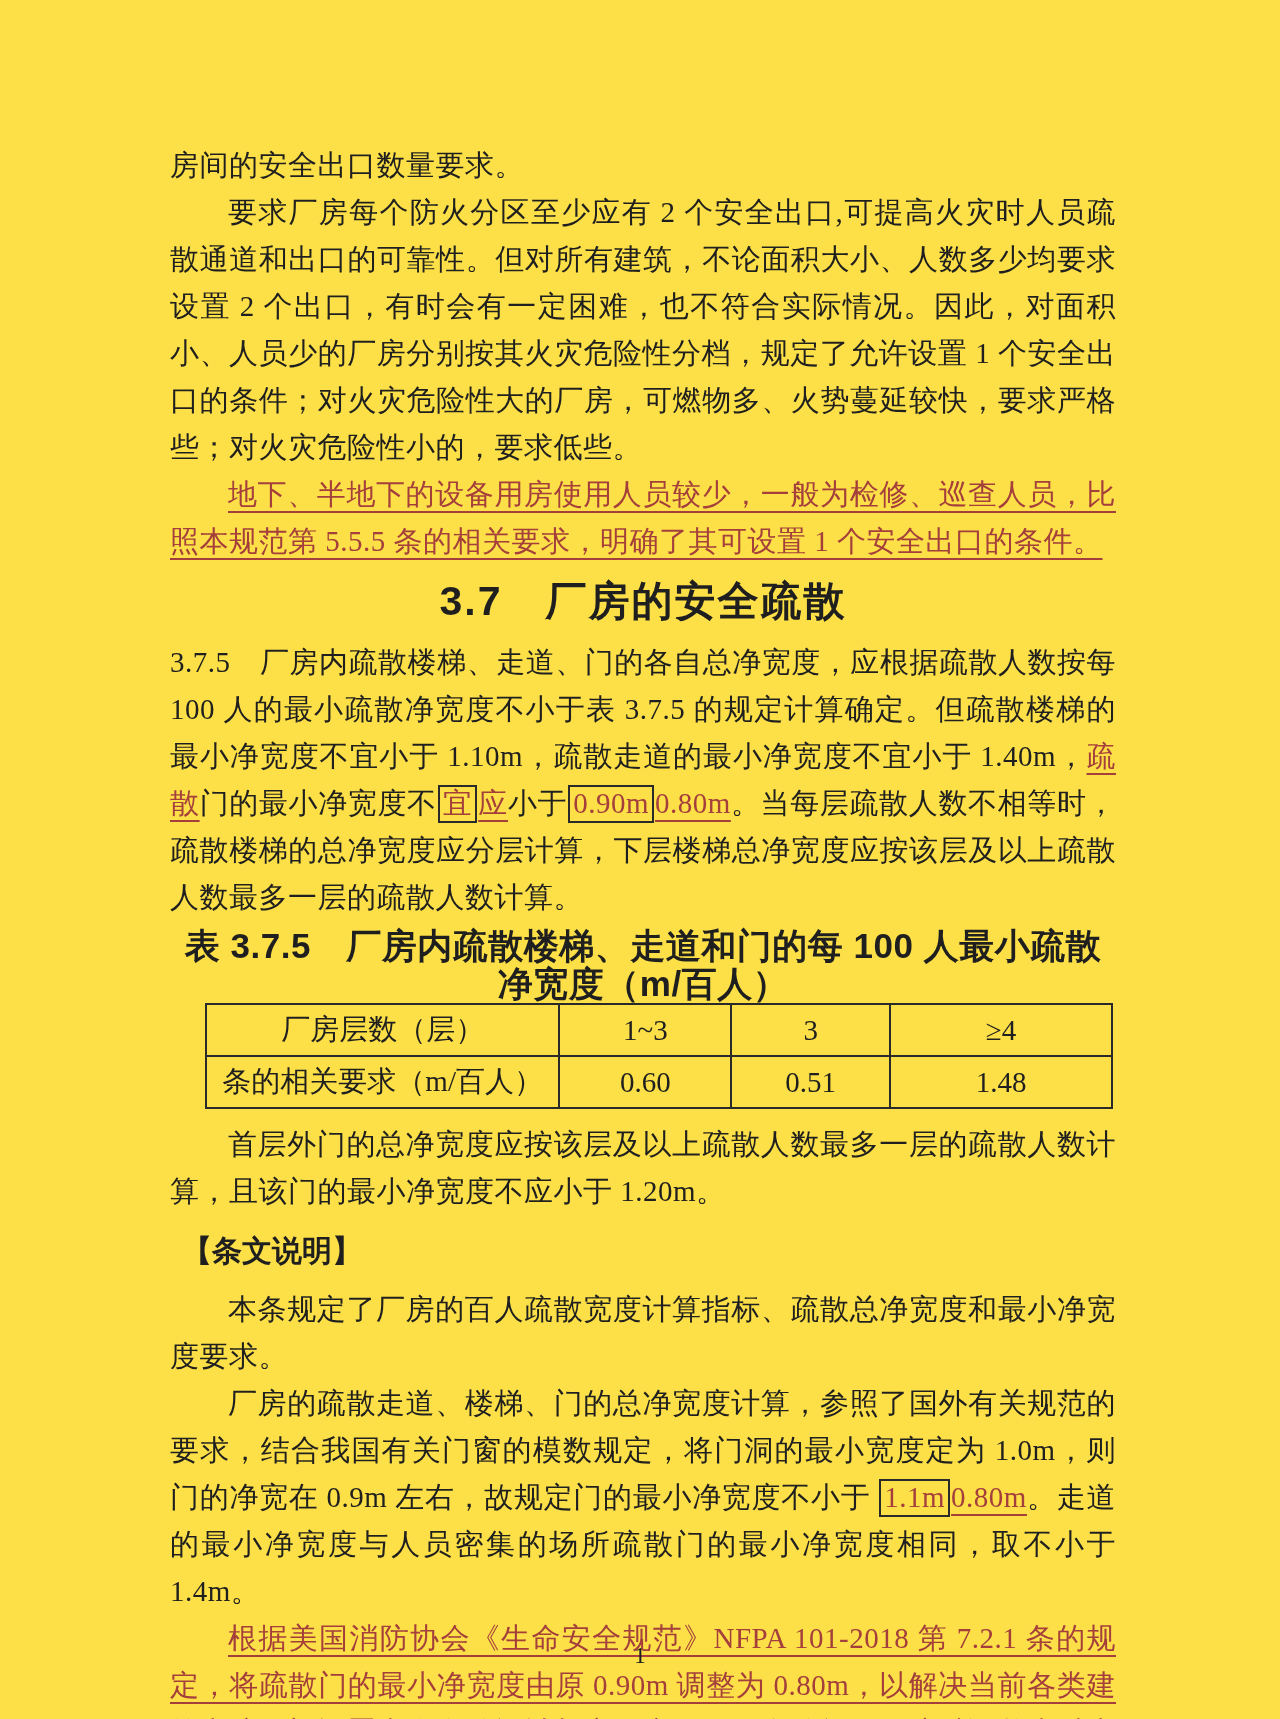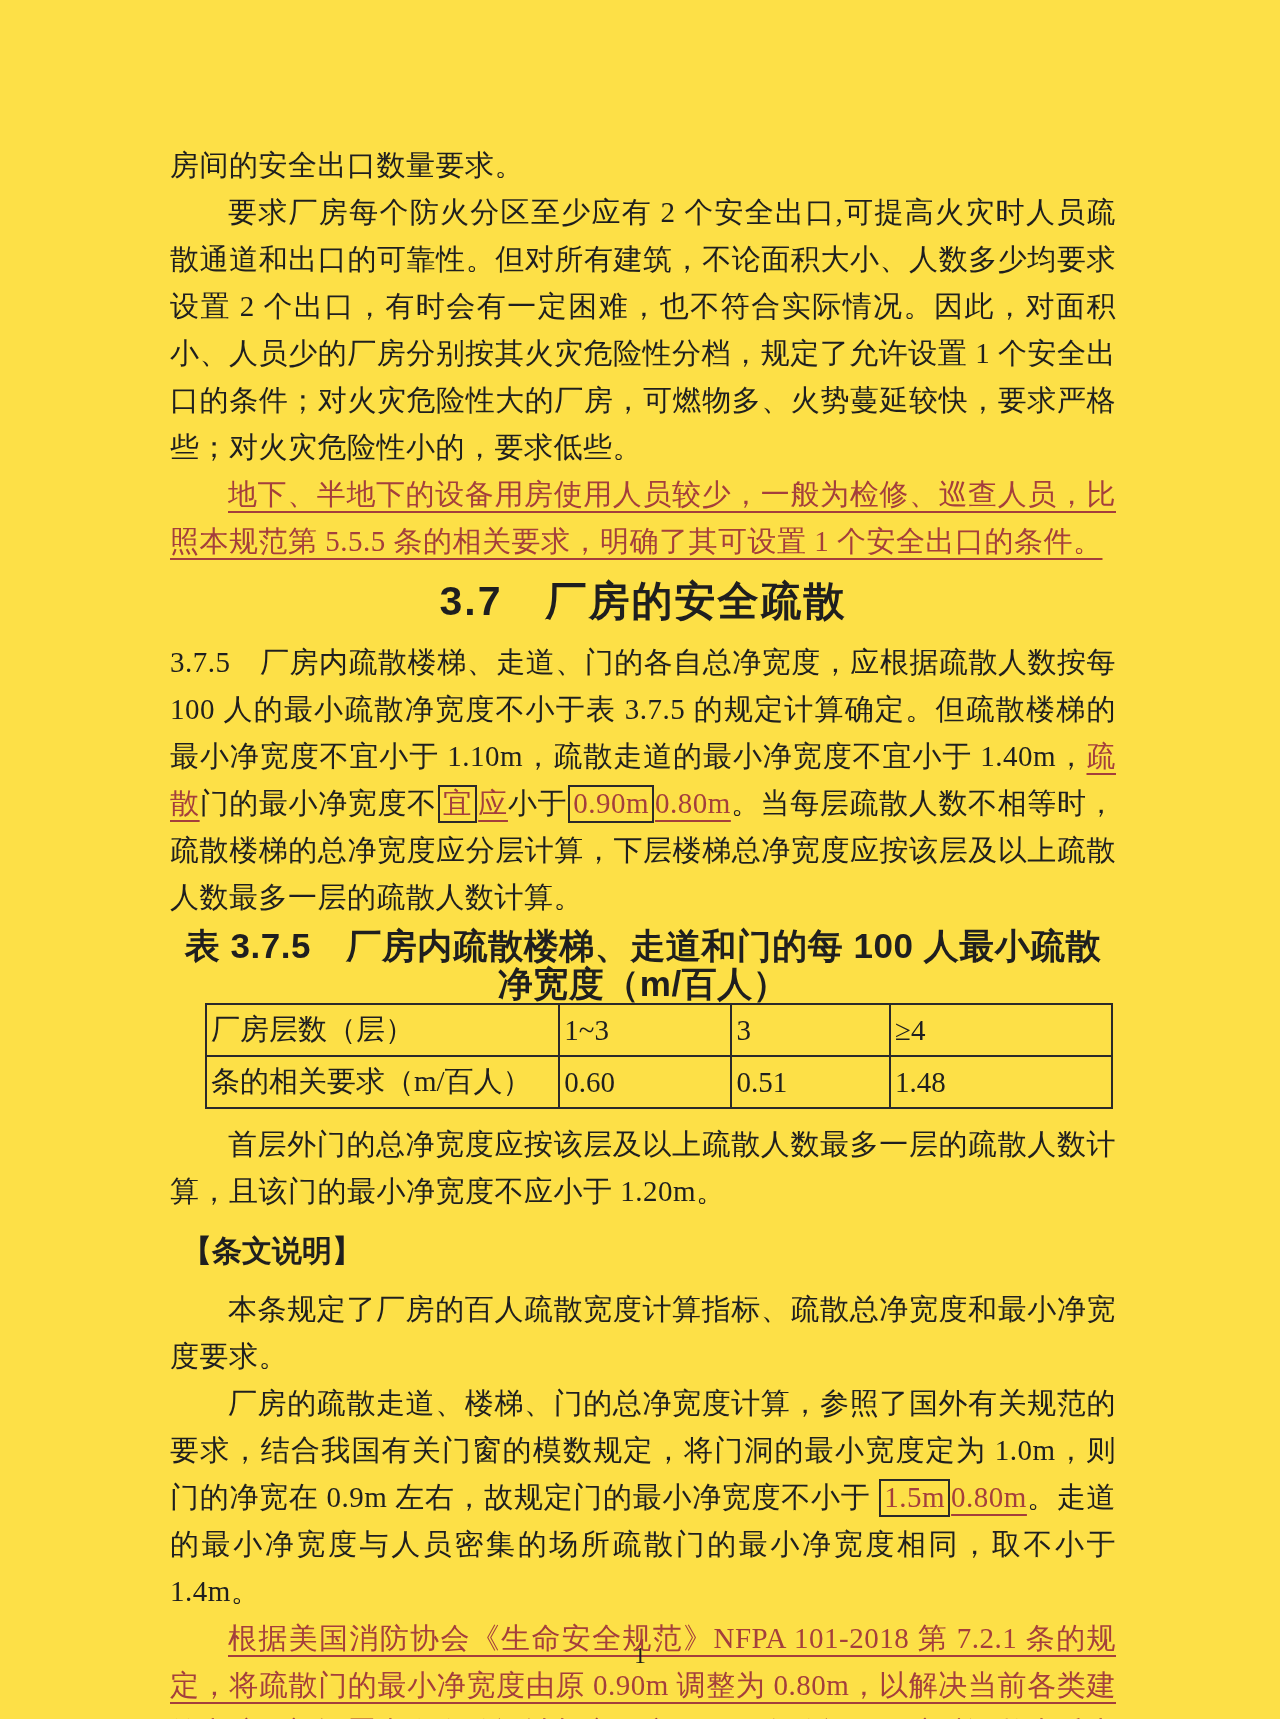--- a/index.html
+++ b/index.html
@@ -45,21 +45,21 @@
     font-weight:700; font-size:35px; text-align:center;
     margin:6px 0 0; line-height:38px; letter-spacing:0.5px;
   }
   table.spec-table {
     border-collapse:collapse; margin:0 0 12px 35px;
     width:908px; table-layout:fixed;
     font-size:29px;
   }
   table.spec-table td {
     border:2px solid var(--border);
-    vertical-align:middle;
+    text-align:center; vertical-align:middle;
     height:50px; padding:0 4px;
   }
   .footer-pageno {
     position:absolute; left:0; top:1642px; width:1280px;
     text-align:center; font-size:24px; color:var(--ink);
     font-family:"Liberation Serif","DejaVu Serif",serif;
   }
 </style>
 </head>
 <body>
@@ -101,20 +101,20 @@
           </tr>
         </tbody>
     </table>
 
     <p class="body-text indent"><span class="run run-normal">首层外门的总净宽度应按该层及以上疏散人数最多一层的疏散人数计算，且该门的最小净宽度不应小于 1.20m。</span></p>
 
     <h2 class="commentary-heading">【条文说明】</h2>
 
     <p class="body-text indent"><span class="run run-normal">本条规定了厂房的百人疏散宽度计算指标、疏散总净宽度和最小净宽度要求。</span></p>
 
-    <p class="body-text indent"><span class="run run-normal">厂房的疏散走道、楼梯、门的总净宽度计算，参照了国外有关规范的要求，结合我国有关门窗的模数规定，将门洞的最小宽度定为 1.0m，则门的净宽在 0.9m 左右，故规定门的最小净宽度不小于 </span><span class="run run-del">1.5m</span><span class="run run-ins">0.80m</span><span class="run run-normal">。走道的最小净宽度与人员密集的场所疏散门的最小净宽度相同，取不小于 1.4m。</span></p>
+    <p class="body-text indent"><span class="run run-normal">厂房的疏散走道、楼梯、门的总净宽度计算，参照了国外有关规范的要求，结合我国有关门窗的模数规定，将门洞的最小宽度定为 1.0m，则门的净宽在 0.9m 左右，故规定门的最小净宽度不小于 </span><span class="run run-del">1.1m</span><span class="run run-ins">0.80m</span><span class="run run-normal">。走道的最小净宽度与人员密集的场所疏散门的最小净宽度相同，取不小于 1.4m。</span></p>
 
     <p class="body-text indent"><span class="run run-ins">根据美国消防协会《生命安全规范》NFPA 101-2018 第 7.2.1 条的规定，将疏散门的最小净宽度由原 0.90m 调整为 0.80m，以解决当前各类建筑中疏散门设置中存在的设计与实际产品不配套的问题。这种调整本质上未影响人员的疏散安全和消防救援人员背负装备的进出需要。</span></p>
 
   </main>
 
   <div class="footer-pageno">1</div>
 </div>
 
 </body></html>

